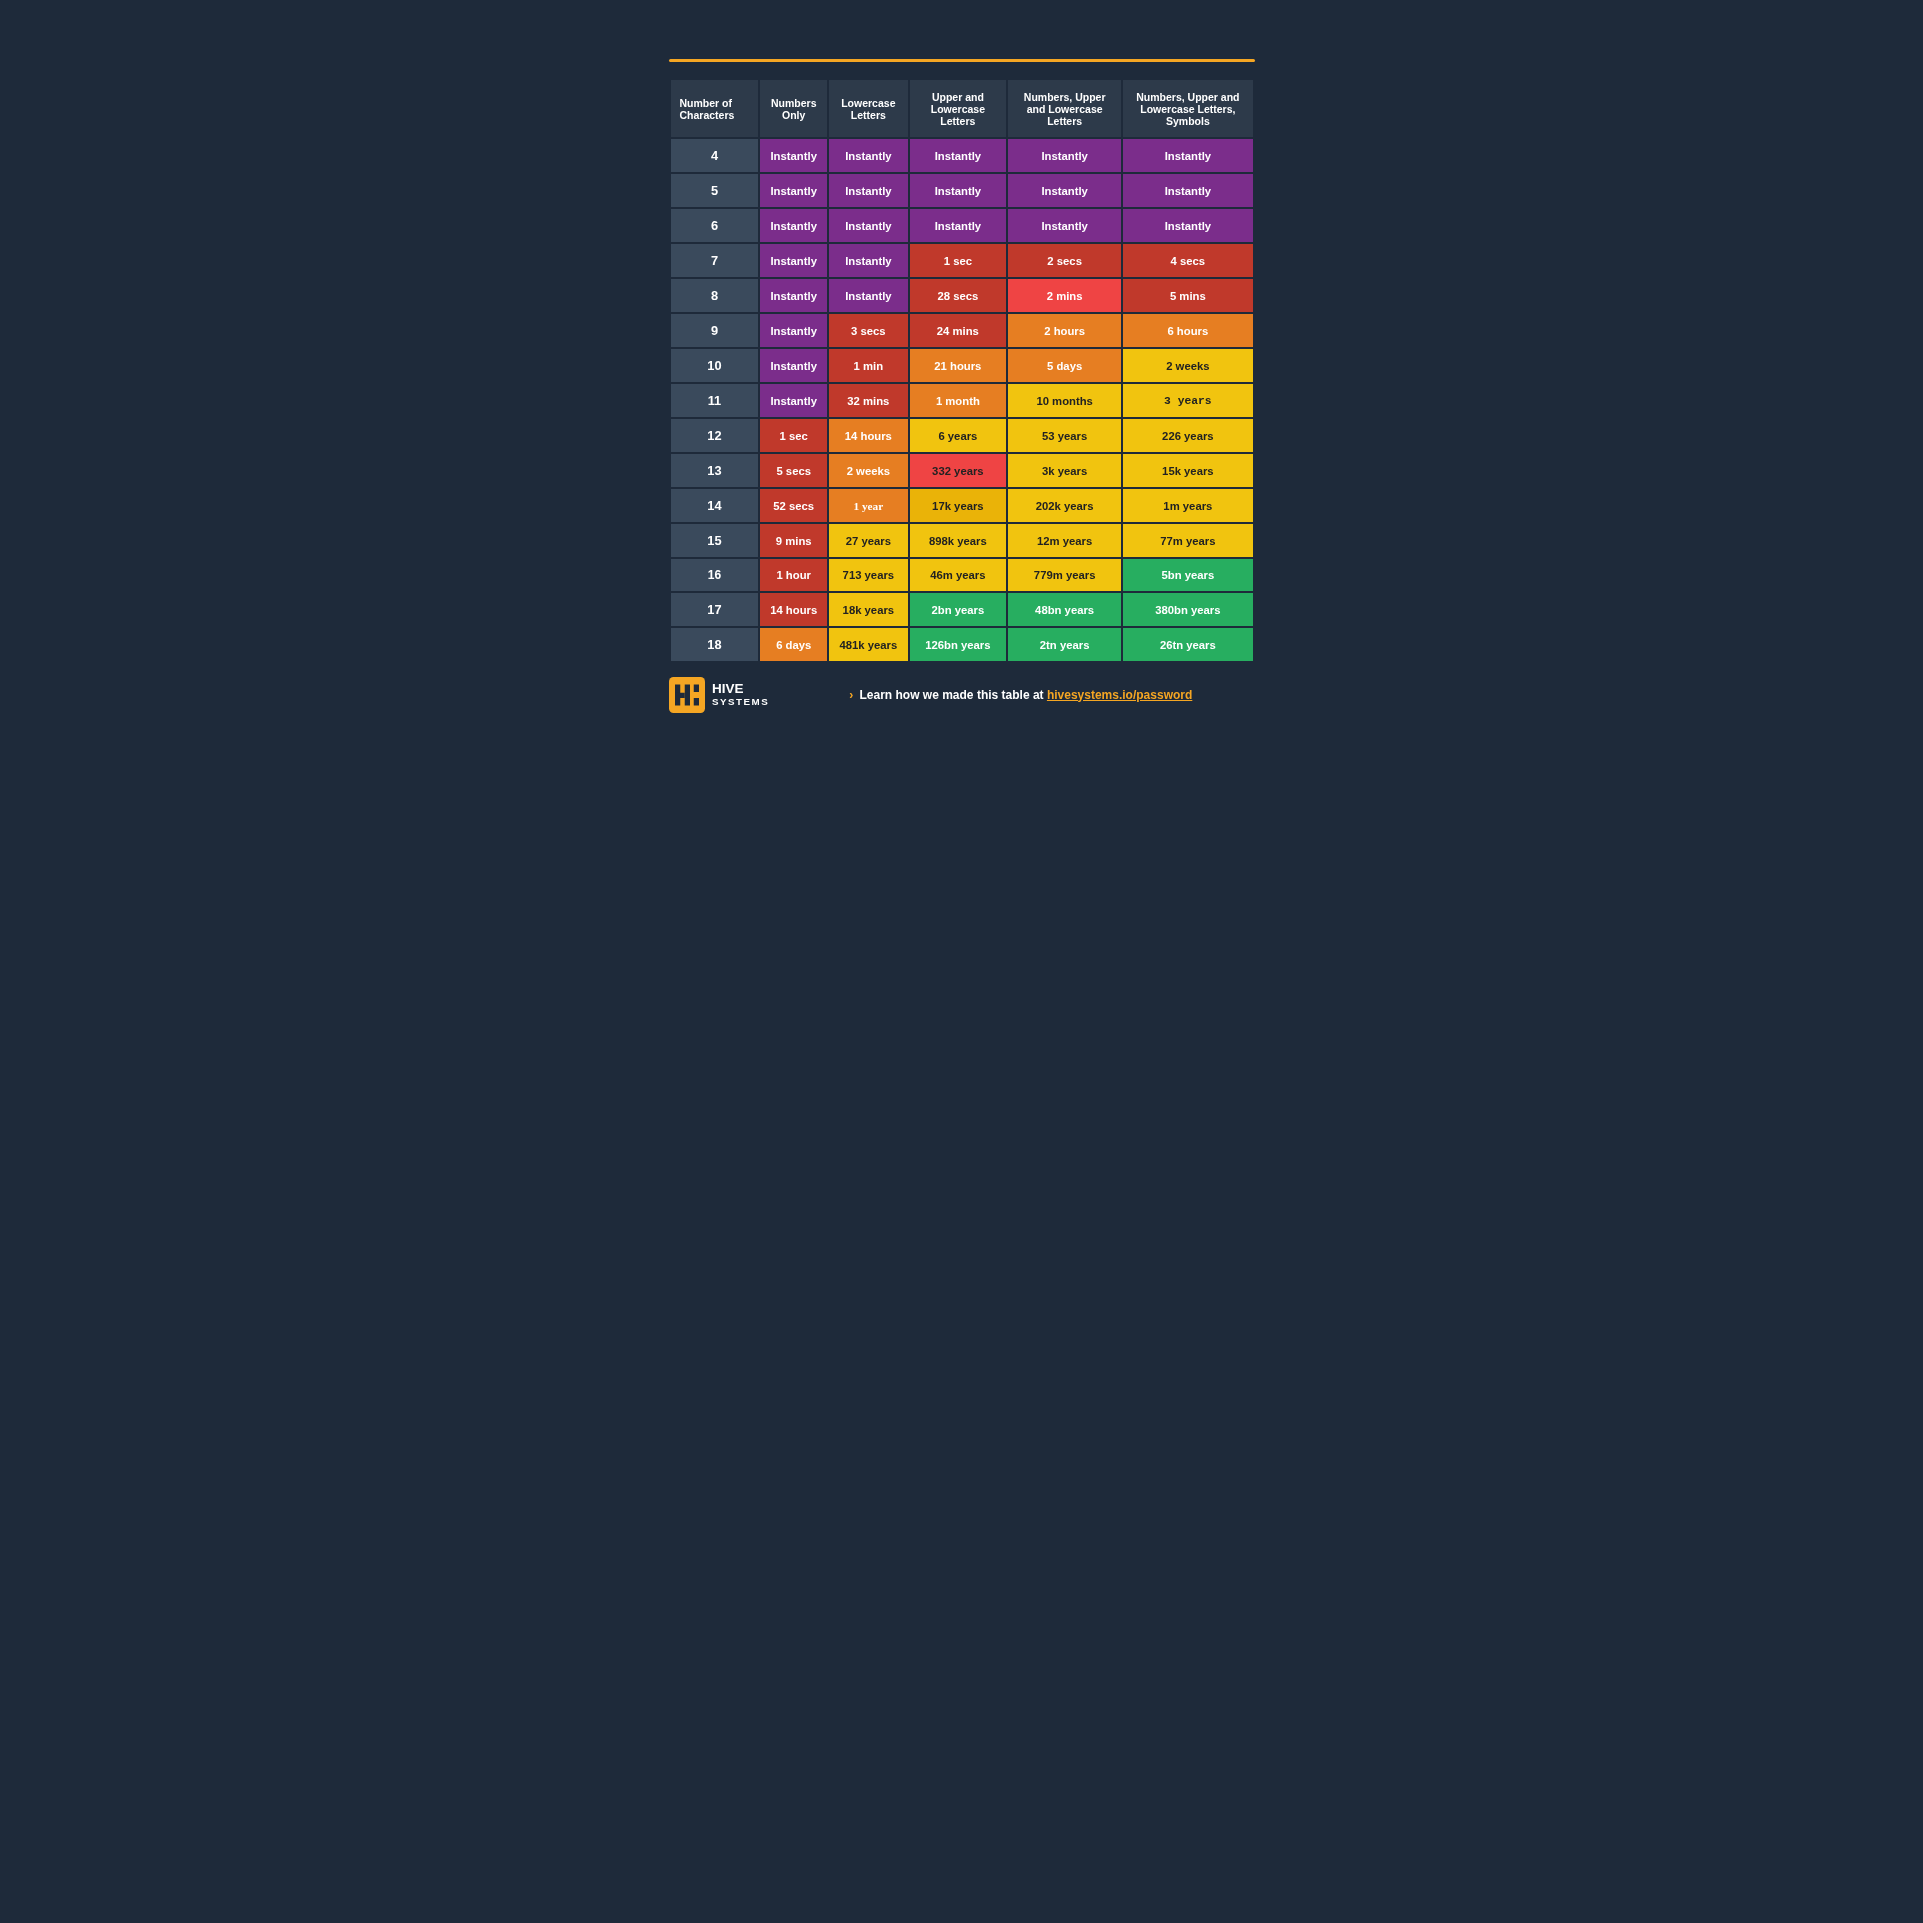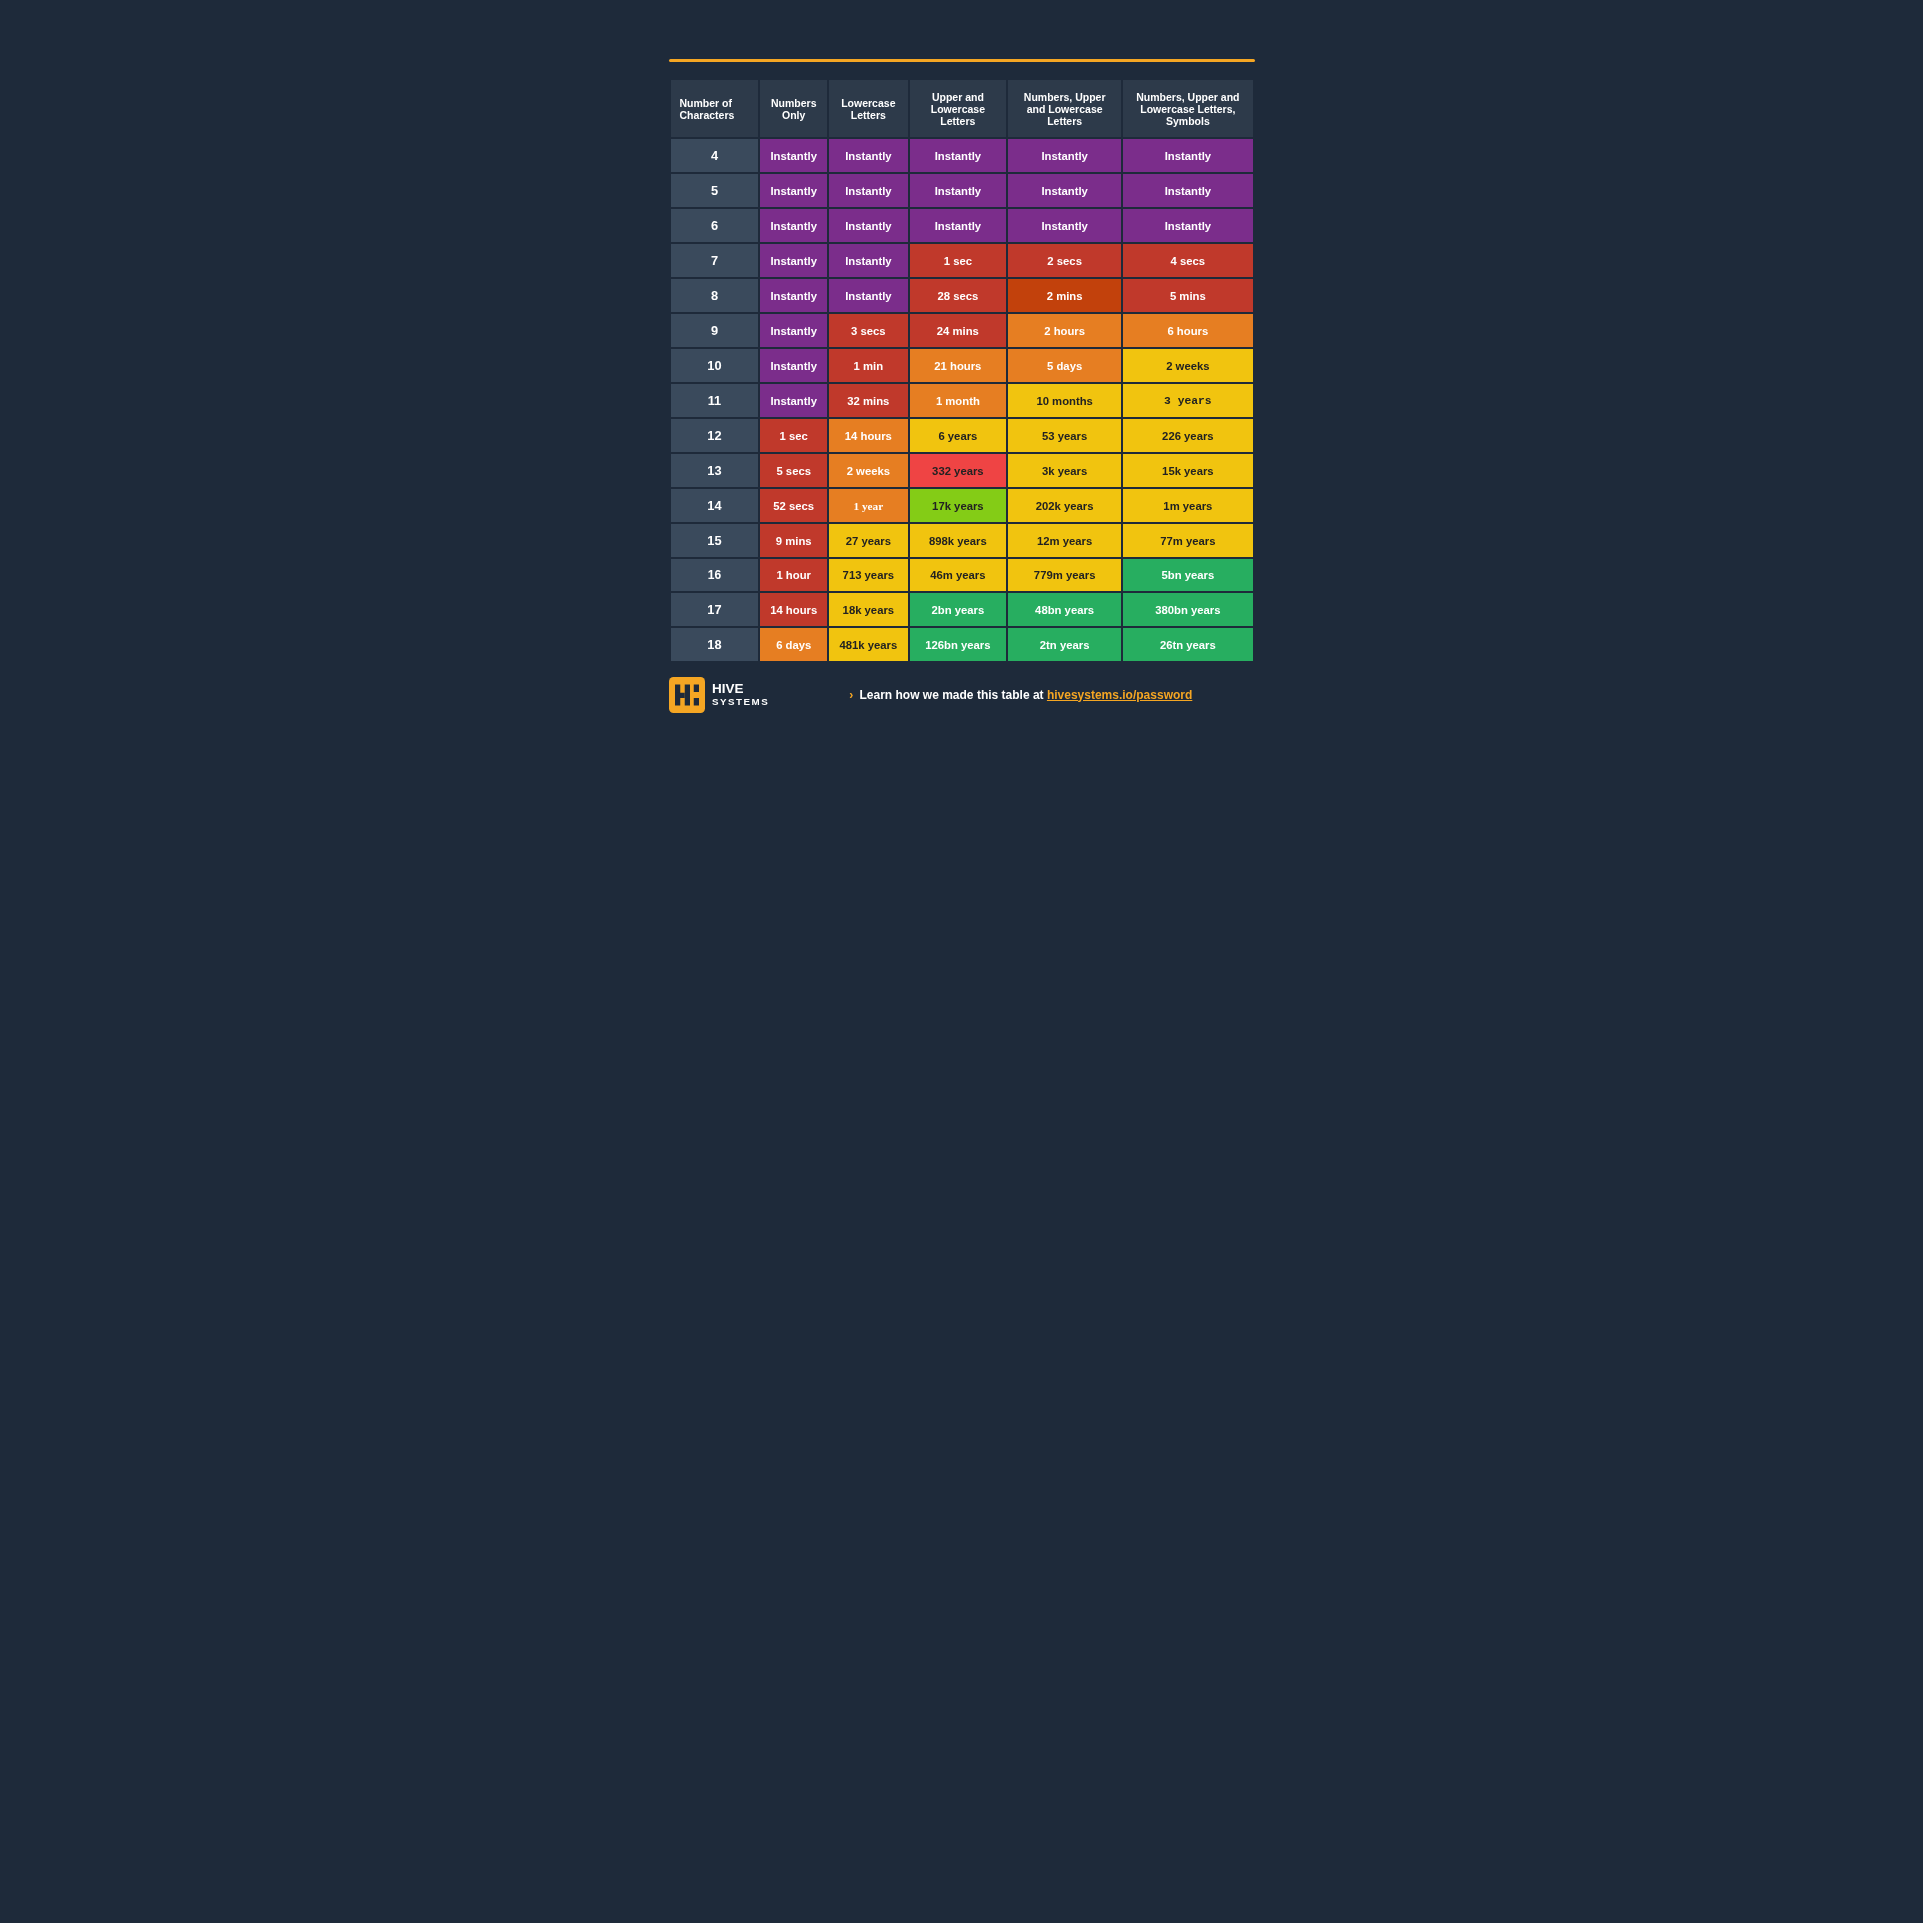--- a/index.html
+++ b/index.html
@@ -155,21 +155,21 @@
           <td style="background-color: rgb(123, 45, 139); color: white;">Instantly</td>
           <td style="background-color: rgb(192, 57, 43); color: white;">1 sec</td>
           <td style="background-color: rgb(192, 57, 43); color: white;">2 secs</td>
           <td style="background-color: rgb(192, 57, 43); color: white;">4 secs</td>
         </tr>
         <tr>
           <td style="background-color: rgb(58, 74, 92); color: white; font-weight: 900; text-align: center; font-size: 12.8px;">8</td>
           <td style="background-color: rgb(123, 45, 139); color: white;">Instantly</td>
           <td style="background-color: rgb(123, 45, 139); color: white;">Instantly</td>
           <td style="background-color: rgb(192, 57, 43); color: white;">28 secs</td>
-          <td style="background-color: #c2410c; color: white;">2 mins</td>
+          <td style="background-color: #ef4444; color: white;">2 mins</td>
           <td style="background-color: rgb(192, 57, 43); color: white;">5 mins</td>
         </tr>
         <tr>
           <td style="background-color: rgb(58, 74, 92); color: white; font-weight: 900; text-align: center; font-size: 12.8px;">9</td>
           <td style="background-color: rgb(123, 45, 139); color: white;">Instantly</td>
           <td style="background-color: rgb(192, 57, 43); color: white;">3 secs</td>
           <td style="background-color: rgb(192, 57, 43); color: white;">24 mins</td>
           <td style="background-color: rgb(230, 126, 34); color: white;">2 hours</td>
           <td style="background-color: rgb(230, 126, 34); color: white;">6 hours</td>
         </tr>
@@ -202,21 +202,21 @@
           <td style="background-color: rgb(192, 57, 43); color: white;">5 secs</td>
           <td style="background-color: rgb(230, 126, 34); color: white;">2 weeks</td>
           <td style="background-color: #ef4444; color: rgb(34, 34, 34);">332 years</td>
           <td style="background-color: rgb(241, 196, 15); color: rgb(34, 34, 34);">3k years</td>
           <td style="background-color: rgb(241, 196, 15); color: rgb(34, 34, 34);">15k years</td>
         </tr>
         <tr>
           <td style="background-color: rgb(58, 74, 92); color: white; font-weight: 900; text-align: center; font-size: 12.8px;">14</td>
           <td style="background-color: rgb(192, 57, 43); color: white;">52 secs</td>
           <td style="background-color: rgb(230, 126, 34); color: white; font-family: Liberation Serif, serif;">1 year</td>
-          <td style="background-color: #84cc16; color: rgb(34, 34, 34);">17k years</td>
+          <td style="background-color: #eab308; color: rgb(34, 34, 34);">17k years</td>
           <td style="background-color: rgb(241, 196, 15); color: rgb(34, 34, 34);">202k years</td>
           <td style="background-color: rgb(241, 196, 15); color: rgb(34, 34, 34);">1m years</td>
         </tr>
         <tr>
           <td style="background-color: rgb(58, 74, 92); color: white; font-weight: 900; text-align: center; font-size: 12.8px;">15</td>
           <td style="background-color: rgb(192, 57, 43); color: white;">9 mins</td>
           <td style="background-color: rgb(241, 196, 15); color: rgb(34, 34, 34);">27 years</td>
           <td style="background-color: rgb(241, 196, 15); color: rgb(34, 34, 34);">898k years</td>
           <td style="background-color: rgb(241, 196, 15); color: rgb(34, 34, 34);">12m years</td>
           <td style="background-color: rgb(241, 196, 15); color: rgb(34, 34, 34);">77m years</td>

